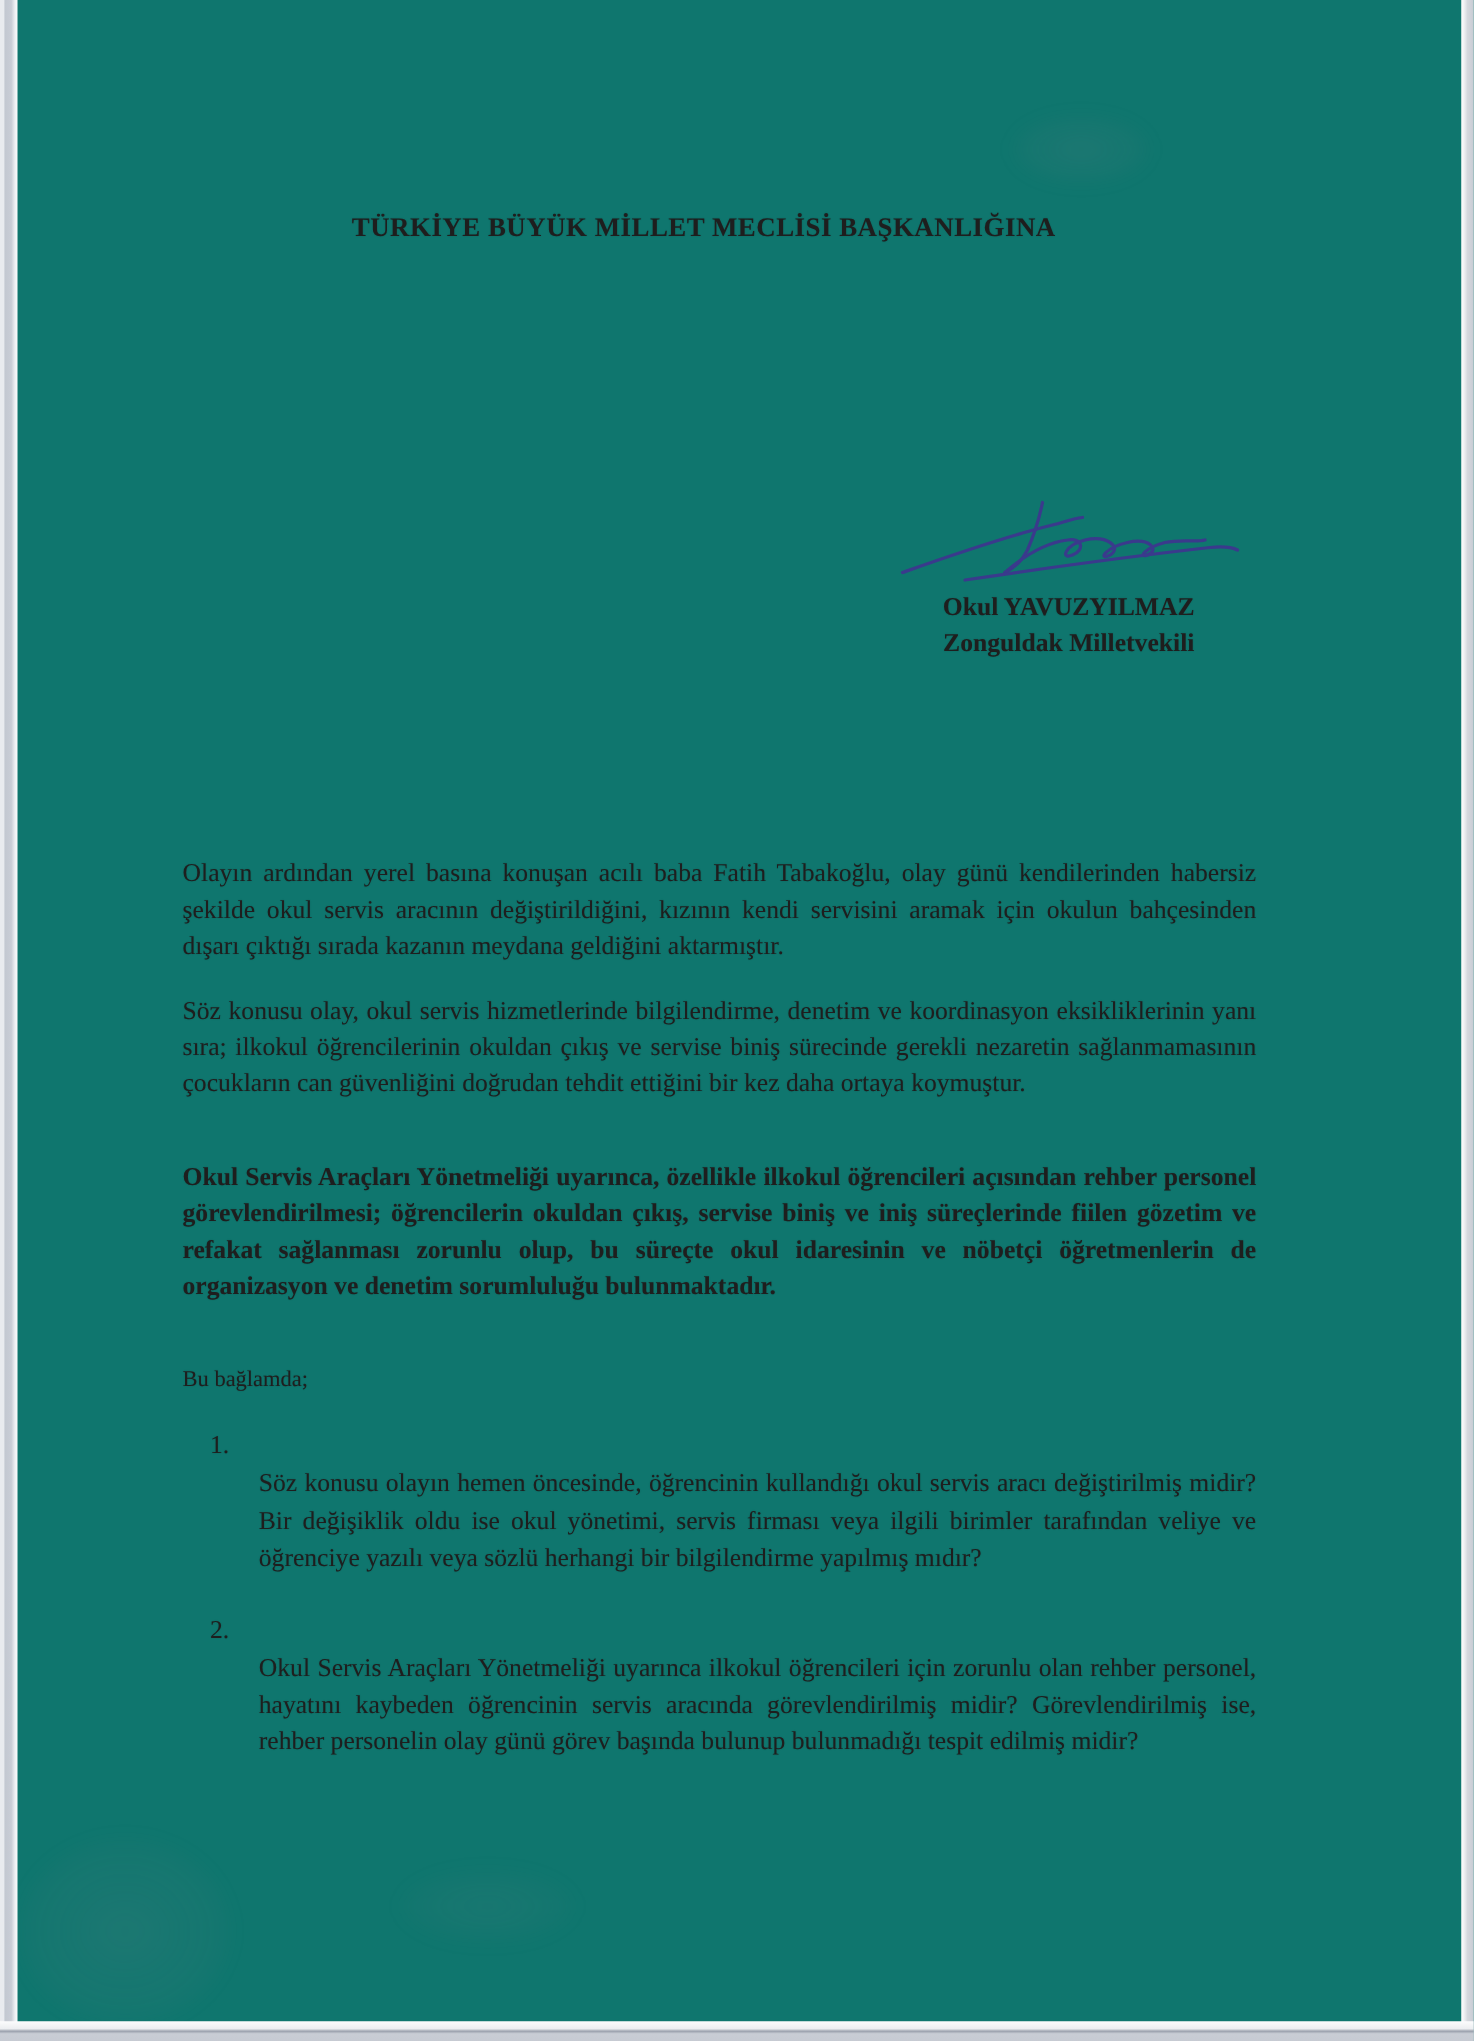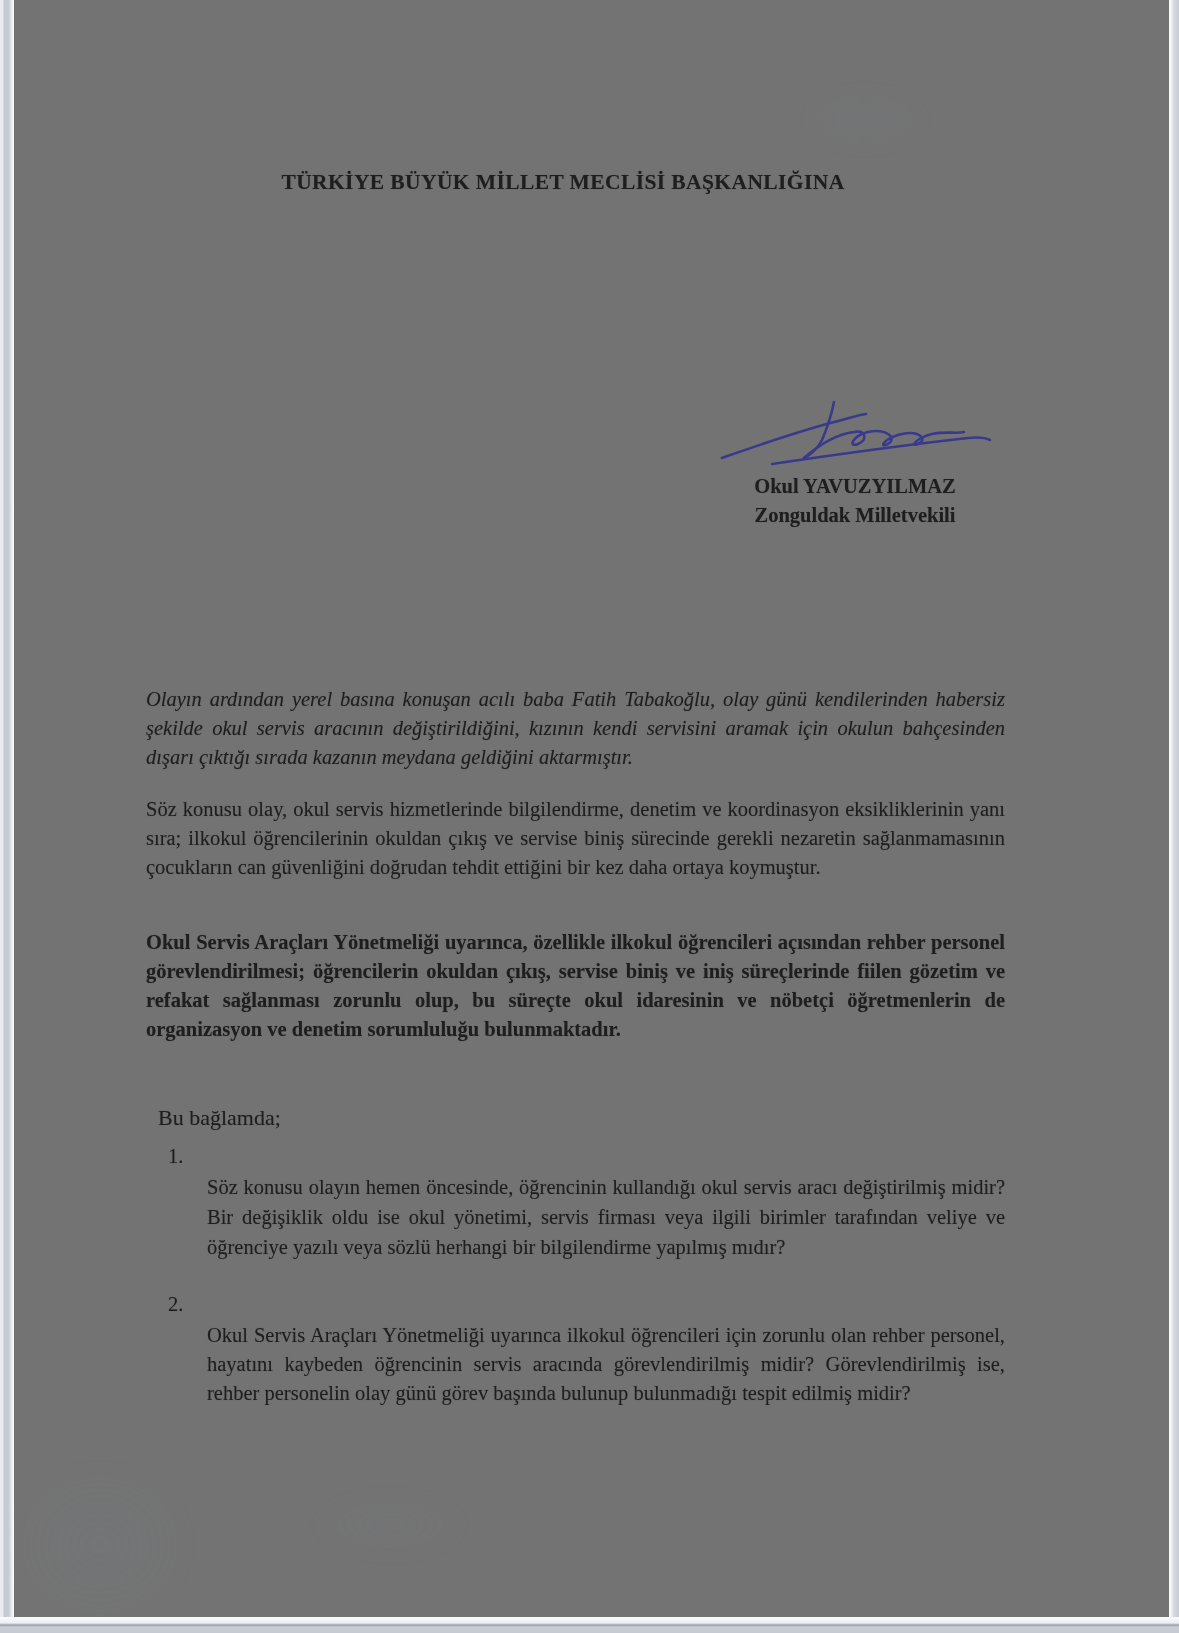--- a/index.html
+++ b/index.html
@@ -9,21 +9,21 @@
     height: 1633px;
     overflow: hidden;
     background: #fcfcfd;
     font-family: "Liberation Serif", serif;
     color: #1e1e1e;
   }
   .page {
     position: relative;
     width: 1179px;
     height: 1633px;
-    background: #737373;
+    background: #0f766e;
   }
   
   .edge { position: absolute; z-index: 5; }
   .edge-left {
     left: 0; top: 0; width: 14px; height: 100%;
     background: linear-gradient(to right, #e9ebef 0px, #e9ebef 3px, #c3c8d1 4px, #c9cdd6 9px, #eef0f3 12px, #fcfcfd 14px);
   }
   .edge-right {
     right: 0; top: 0; width: 10px; height: 100%;
     background: linear-gradient(to left, #c7cbd3 0px, #d5d8de 5px, #f2f3f5 8px, #fcfcfd 10px);
@@ -55,28 +55,28 @@
   .para {
     position: absolute;
     left: 146px; width: 859px;
     text-align: justify;
     font-size: 20.5px;
     line-height: 29px;
     margin: 0;
   }
   .intro { top: 224px; line-height: 27.5px; }
   .p1 { top: 576px; }
-  .p2 { top: 685px; font-style: italic; }
+  .p2 { top: 685px; }
   .p3 { top: 795px; }
   .p4 { top: 928px; font-weight: bold; }
   .leadin {
     position: absolute;
     left: 146px; top: 1093px;
-    font-size: 22px;
-    margin: 12px;
+    font-size: 18px;
+    margin: 0;
   }
   .signature-svg {
     position: absolute;
     left: 716px; top: 388px;
     width: 280px; height: 82px;
     z-index: 2;
   }
   .sig-block {
     position: absolute;
     left: 705px; top: 472px; width: 300px;

